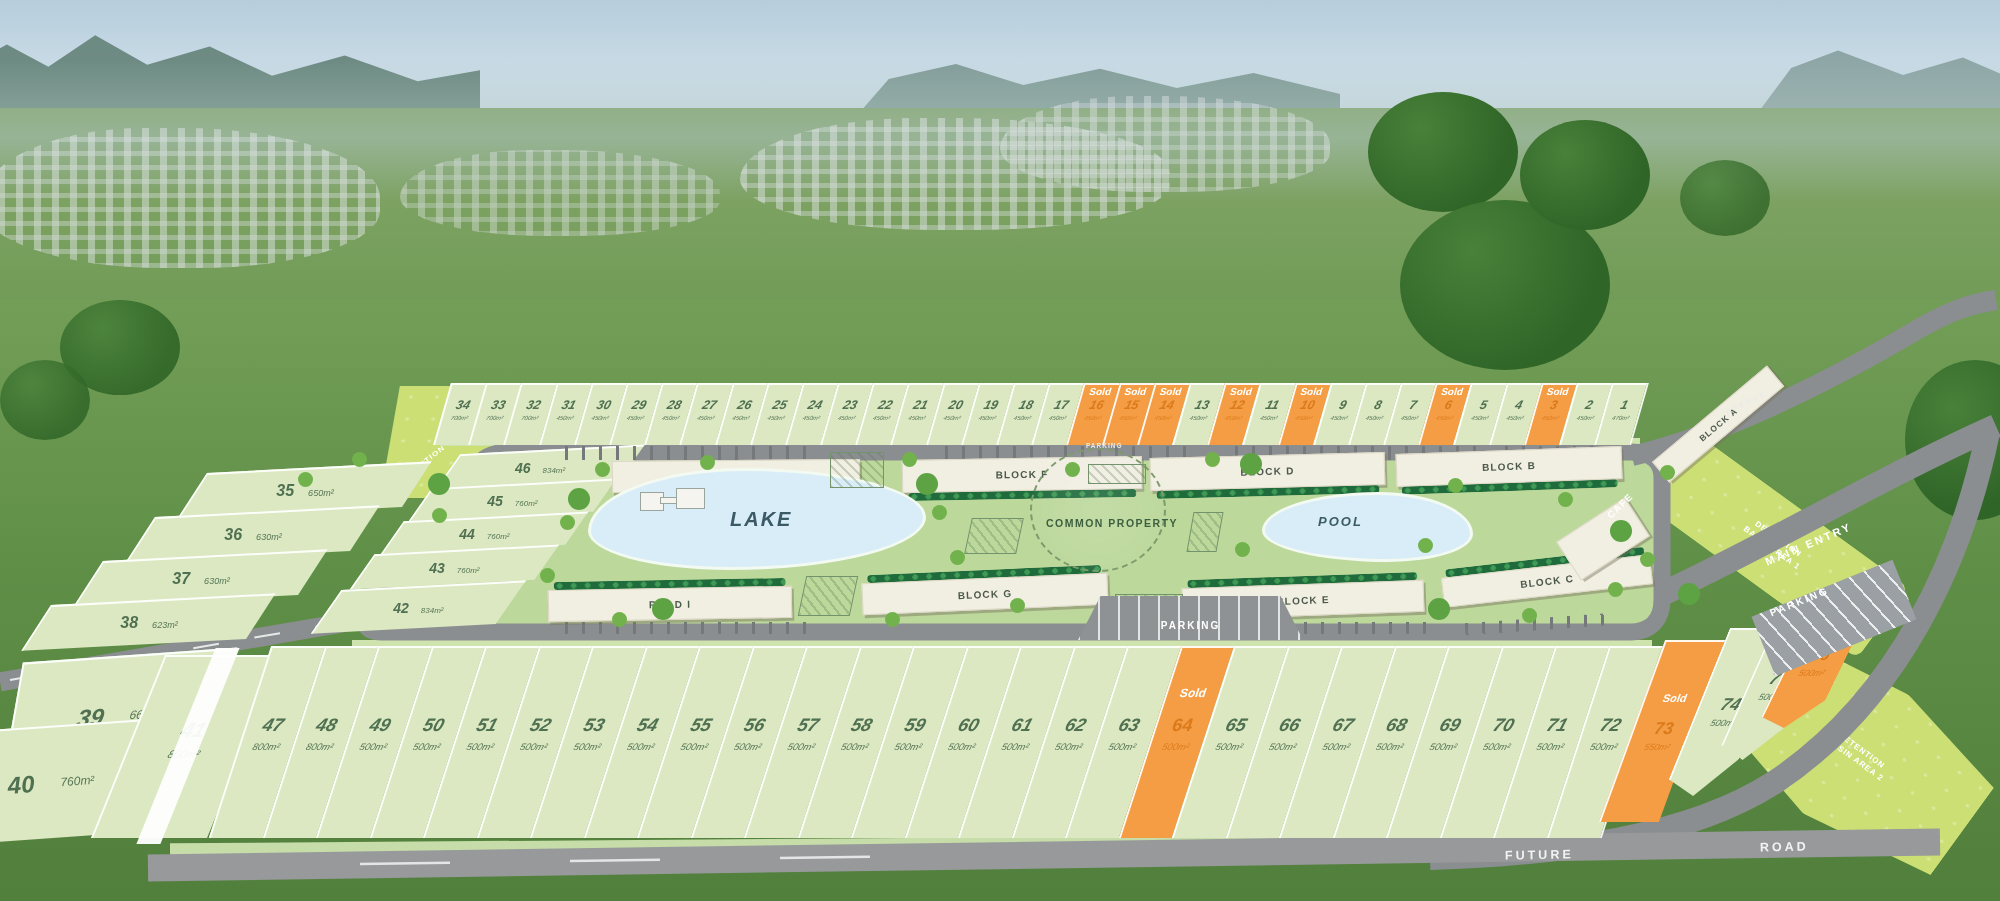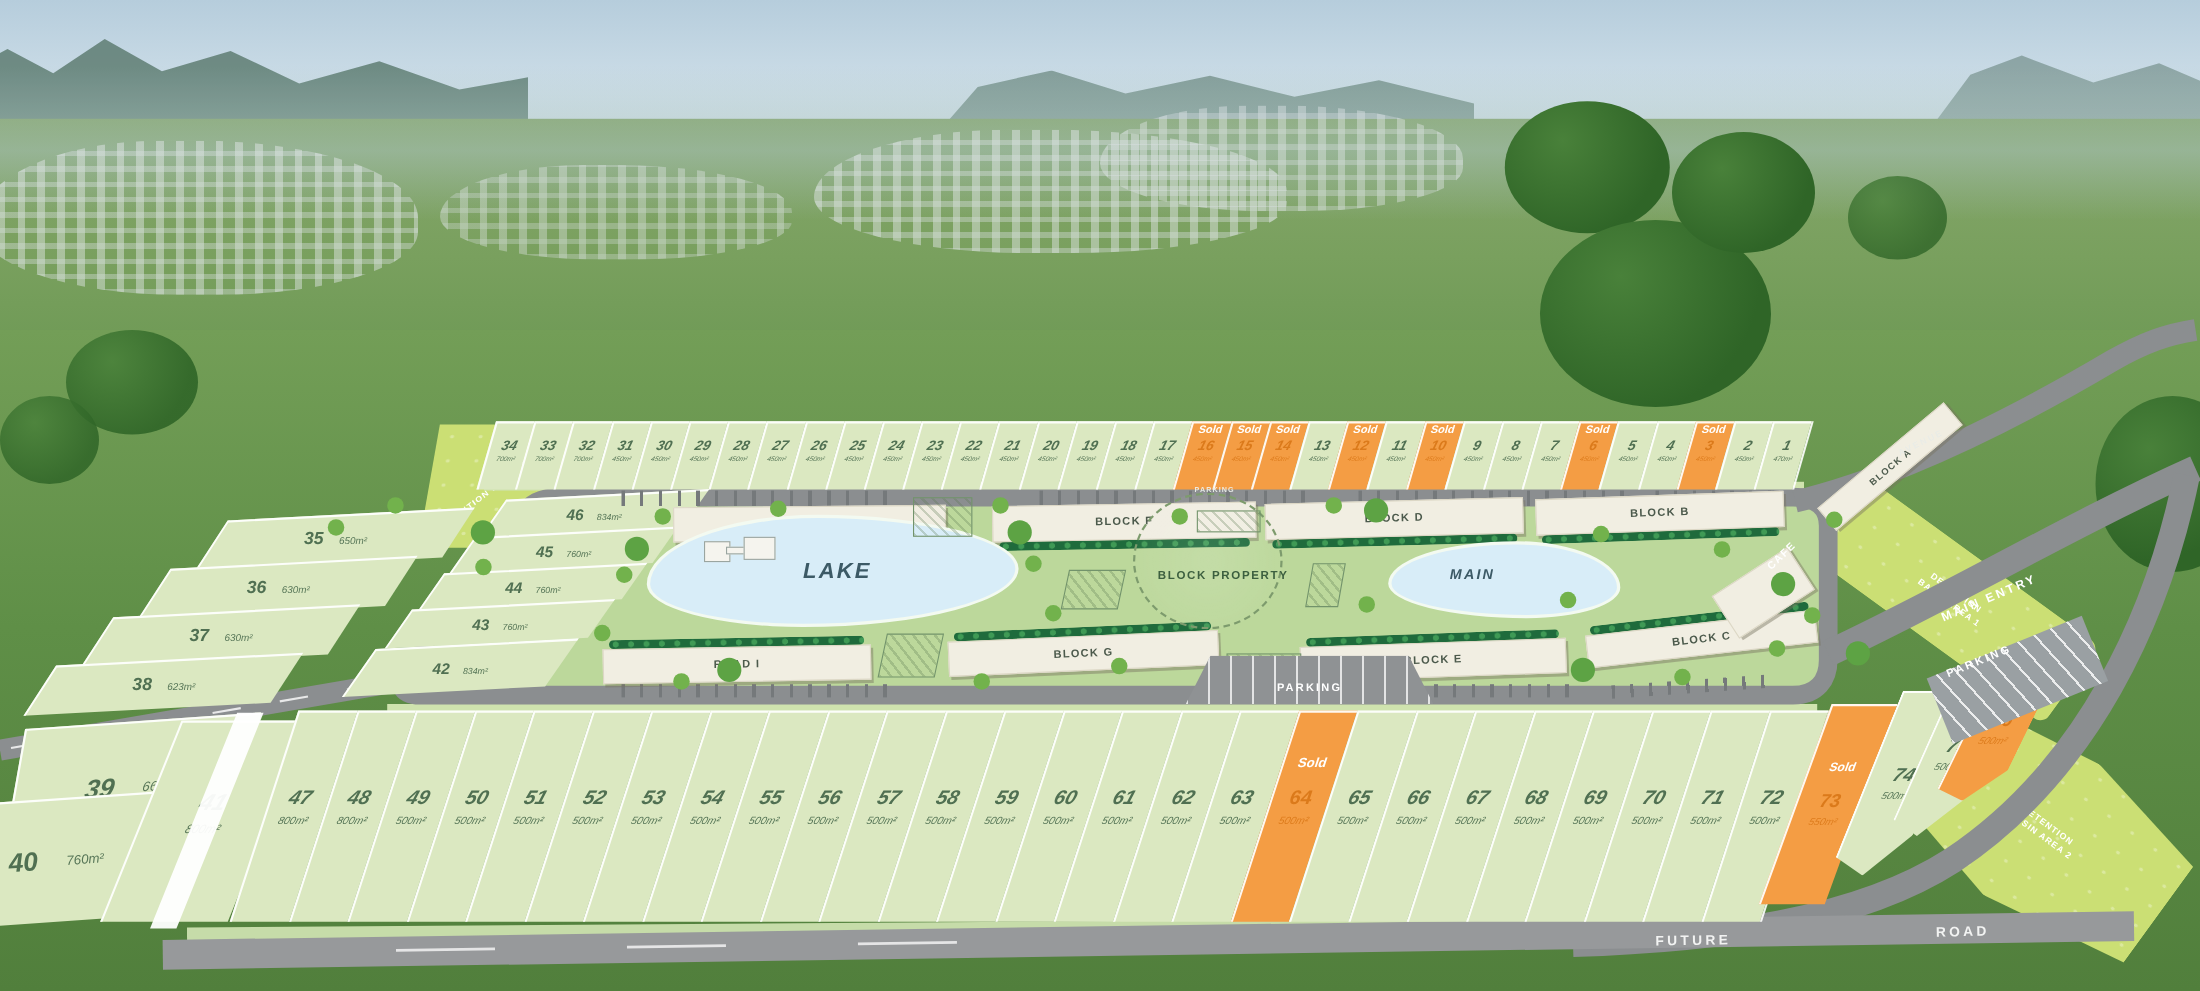--- a/index.html
+++ b/index.html
@@ -641,23 +641,23 @@
   </div>
   <div class="building cafe-bldg"></div>
   <div class="cafe-label">CAFE</div>
 
   <div class="water lake"></div>
   <div class="deck deck1"></div>
   <div class="deck deck3"></div>
   <div class="deck deck2"></div>
   <div class="wlabel lake-label">LAKE</div>
   <div class="water pool"></div>
-  <div class="wlabel pool-label">MAIN</div>
+  <div class="wlabel pool-label">POOL</div>
   <div class="common-circle"></div>
-  <div class="common-label">BLOCK PROPERTY</div>
+  <div class="common-label">COMMON PROPERTY</div>
 
   <div class="bed bed1"></div>
   <div class="bed bed2"></div>
   <div class="bed bed3"></div>
   <div class="bed bed4"></div>
   <div class="bed bed5"></div>
   <div class="bed bed6"></div>
   <div class="trees-s"></div>
   <div class="trees-l"></div>
 

